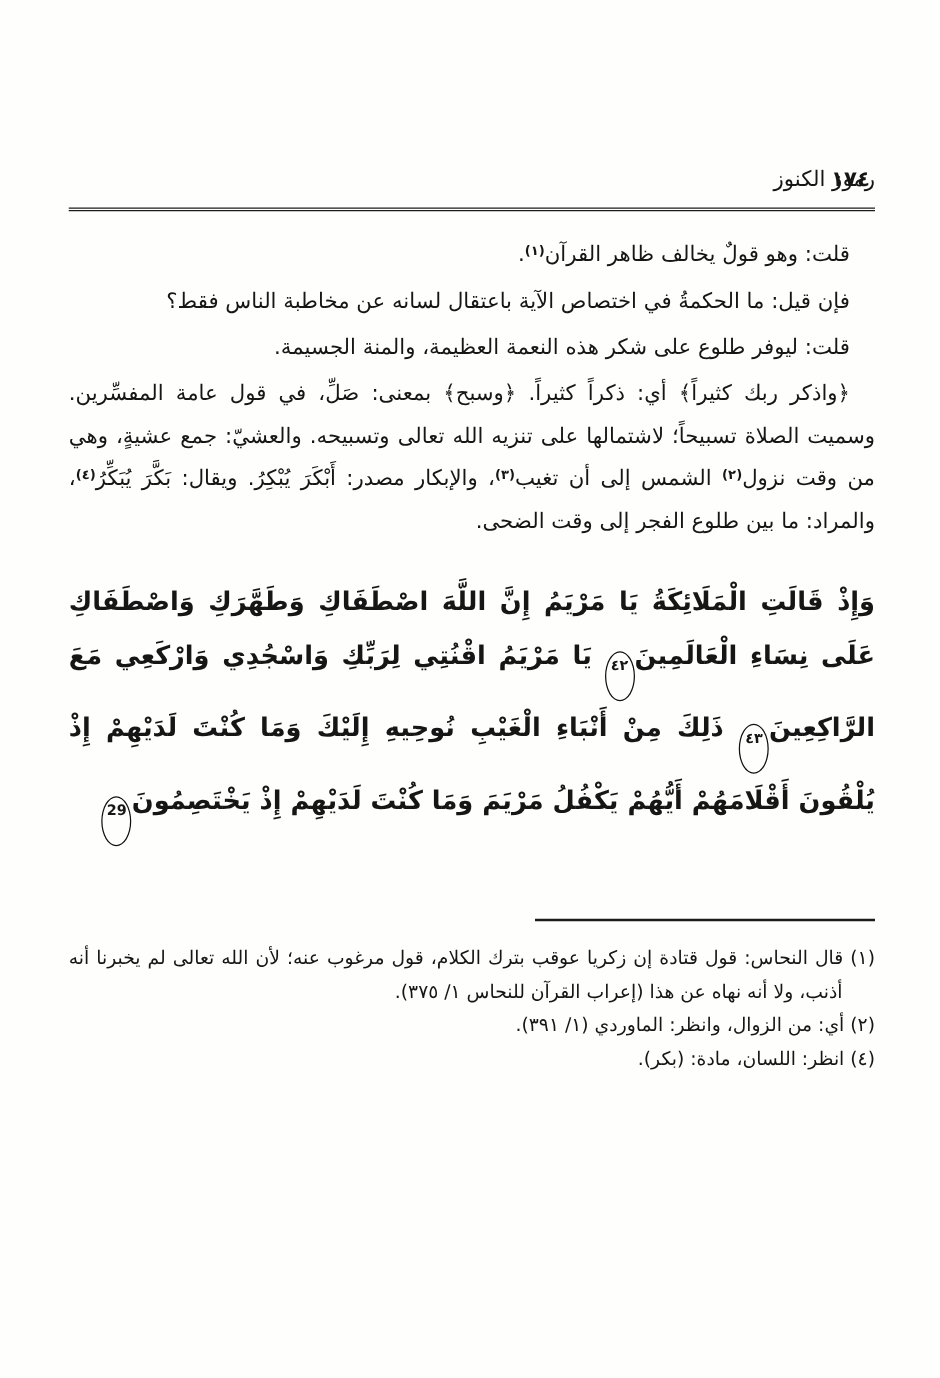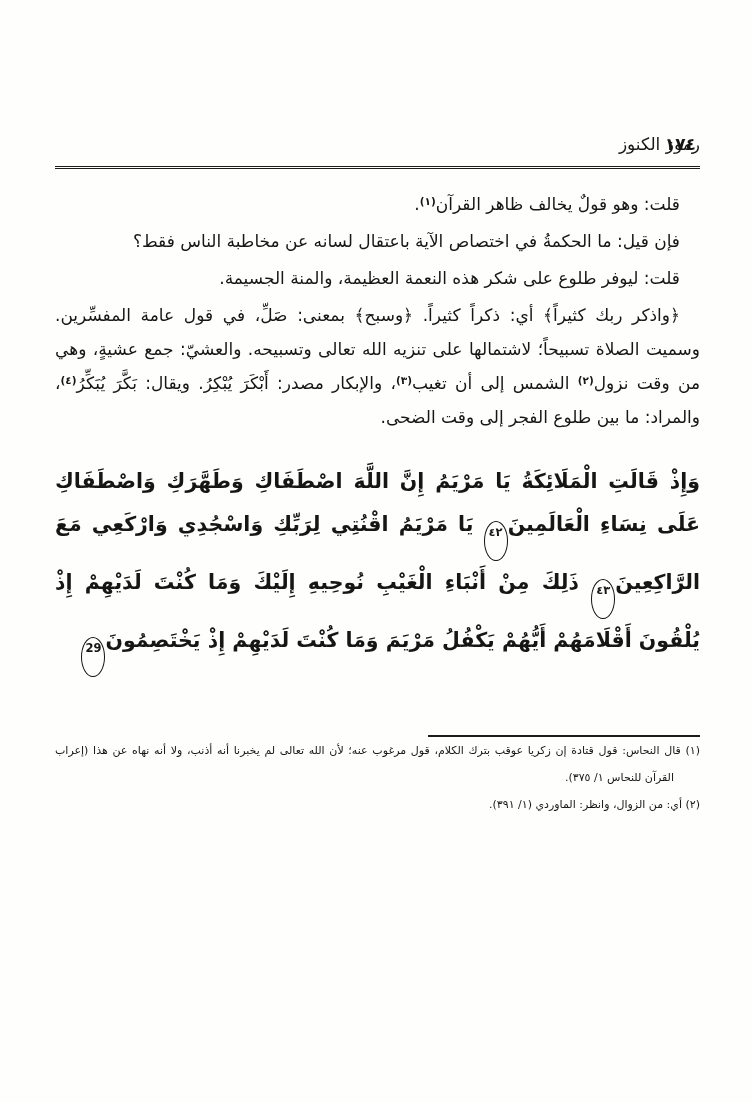--- a/index.html
+++ b/index.html
@@ -71,21 +71,22 @@
   }
   .ayah i { font-style: normal; }
   .after-par { text-indent: 20px; margin-top: 12px; }
   .footnote-rule {
     margin-top: 58px;
     width: 272px;
     height: 2px;
     background: #1c1c1c;
   }
   .footnotes {
-    font-size: 11px;
+    margin-top: 16px;
+    font-size: 15px;
     line-height: 27px;
     text-align: justify;
   }
   .fn {
     padding-right: 26px;
     text-indent: -26px;
   }
 </style>
 </head>
 <body>
@@ -115,15 +116,16 @@
     </div>
 
 
   </div>
 
   <div class="footnote-rule"></div>
 
   <div class="footnotes">
     <p class="fn">(١) قال النحاس: قول قتادة إن زكريا عوقب بترك الكلام، قول مرغوب عنه؛ لأن الله تعالى لم يخبرنا أنه أذنب، ولا أنه نهاه عن هذا (إعراب القرآن للنحاس ١/ ٣٧٥).</p>
     <p class="fn">(٢) أي: من الزوال، وانظر: الماوردي (١/ ٣٩١).</p>
+    <p class="fn">(٤) انظر: اللسان، مادة: (بكر).</p>
   </div>
 
 </div>
 
 </body></html>

